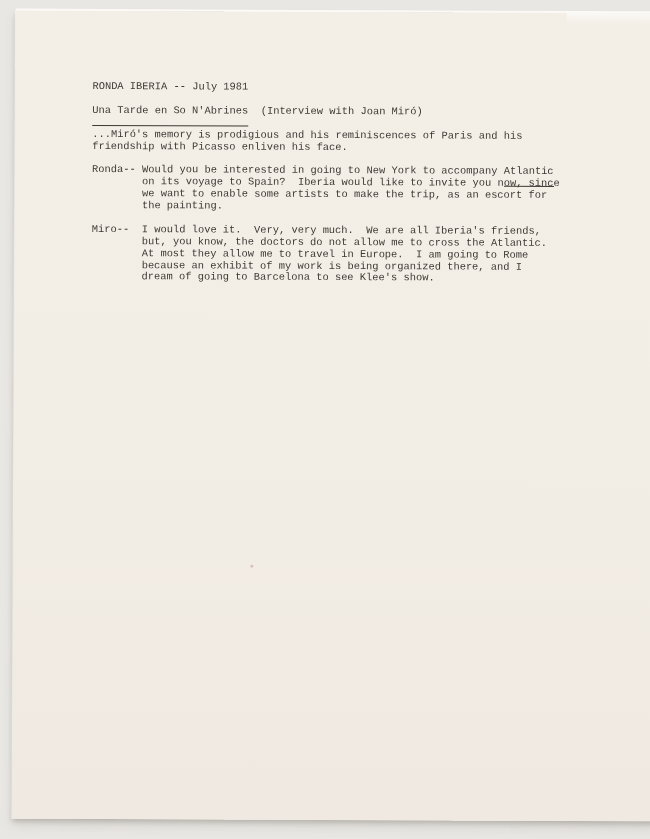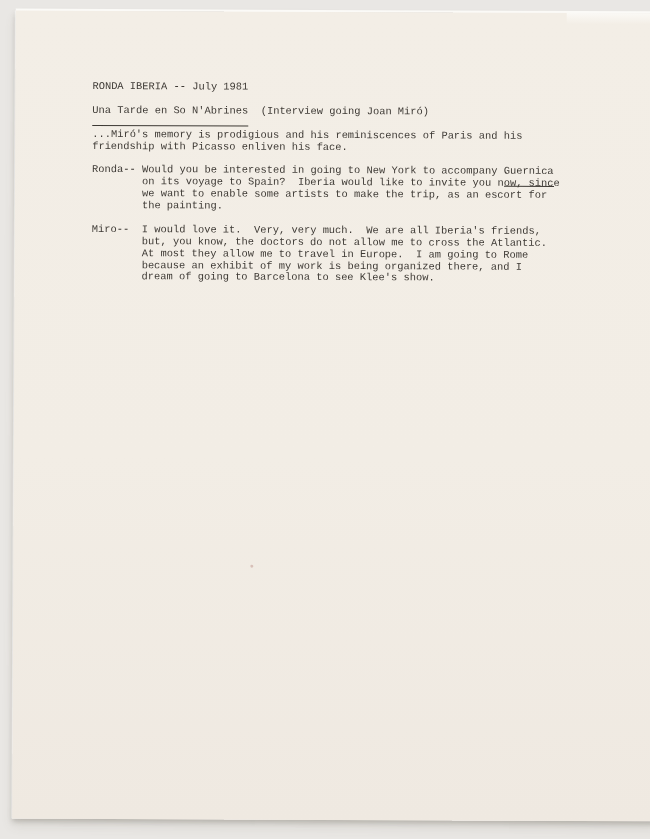--- a/index.html
+++ b/index.html
@@ -72,31 +72,31 @@
 </head>
 <body>
 
 <div class="paper">
   <div class="corner-fold"></div>
 
   <div class="typed">
 
     <div class="blk line">RONDA IBERIA -- July 1981</div>
 
-    <div class="blk line"><span class="u">Una Tarde en So N'Abrines</span><span>  (Interview going Joan Miró)</span></div>
+    <div class="blk line"><span class="u">Una Tarde en So N'Abrines</span><span>  (Interview with Joan Miró)</span></div>
 
     <div class="blk">
       <div class="line">...Miró's memory is prodigious and his reminiscences of Paris and his</div>
       <div class="line">friendship with Picasso enliven his face.</div>
     </div>
 
     <div class="blk qa">
       <div class="speaker line">Ronda--</div>
       <div class="qa-text">
-        <div class="line"><span>Would you be interested in going to New York to accompany </span><span class="u">Guernica</span></div>
+        <div class="line"><span>Would you be interested in going to New York to accompany </span><span class="u">Atlantic</span></div>
         <div class="line">on its voyage to Spain?  Iberia would like to invite you now, since</div>
         <div class="line">we want to enable some artists to make the trip, as an escort for</div>
         <div class="line">the painting.</div>
       </div>
     </div>
 
     <div class="blk qa">
       <div class="speaker line">Miro--</div>
       <div class="qa-text">
         <div class="line">I would love it.  Very, very much.  We are all Iberia's friends,</div>

